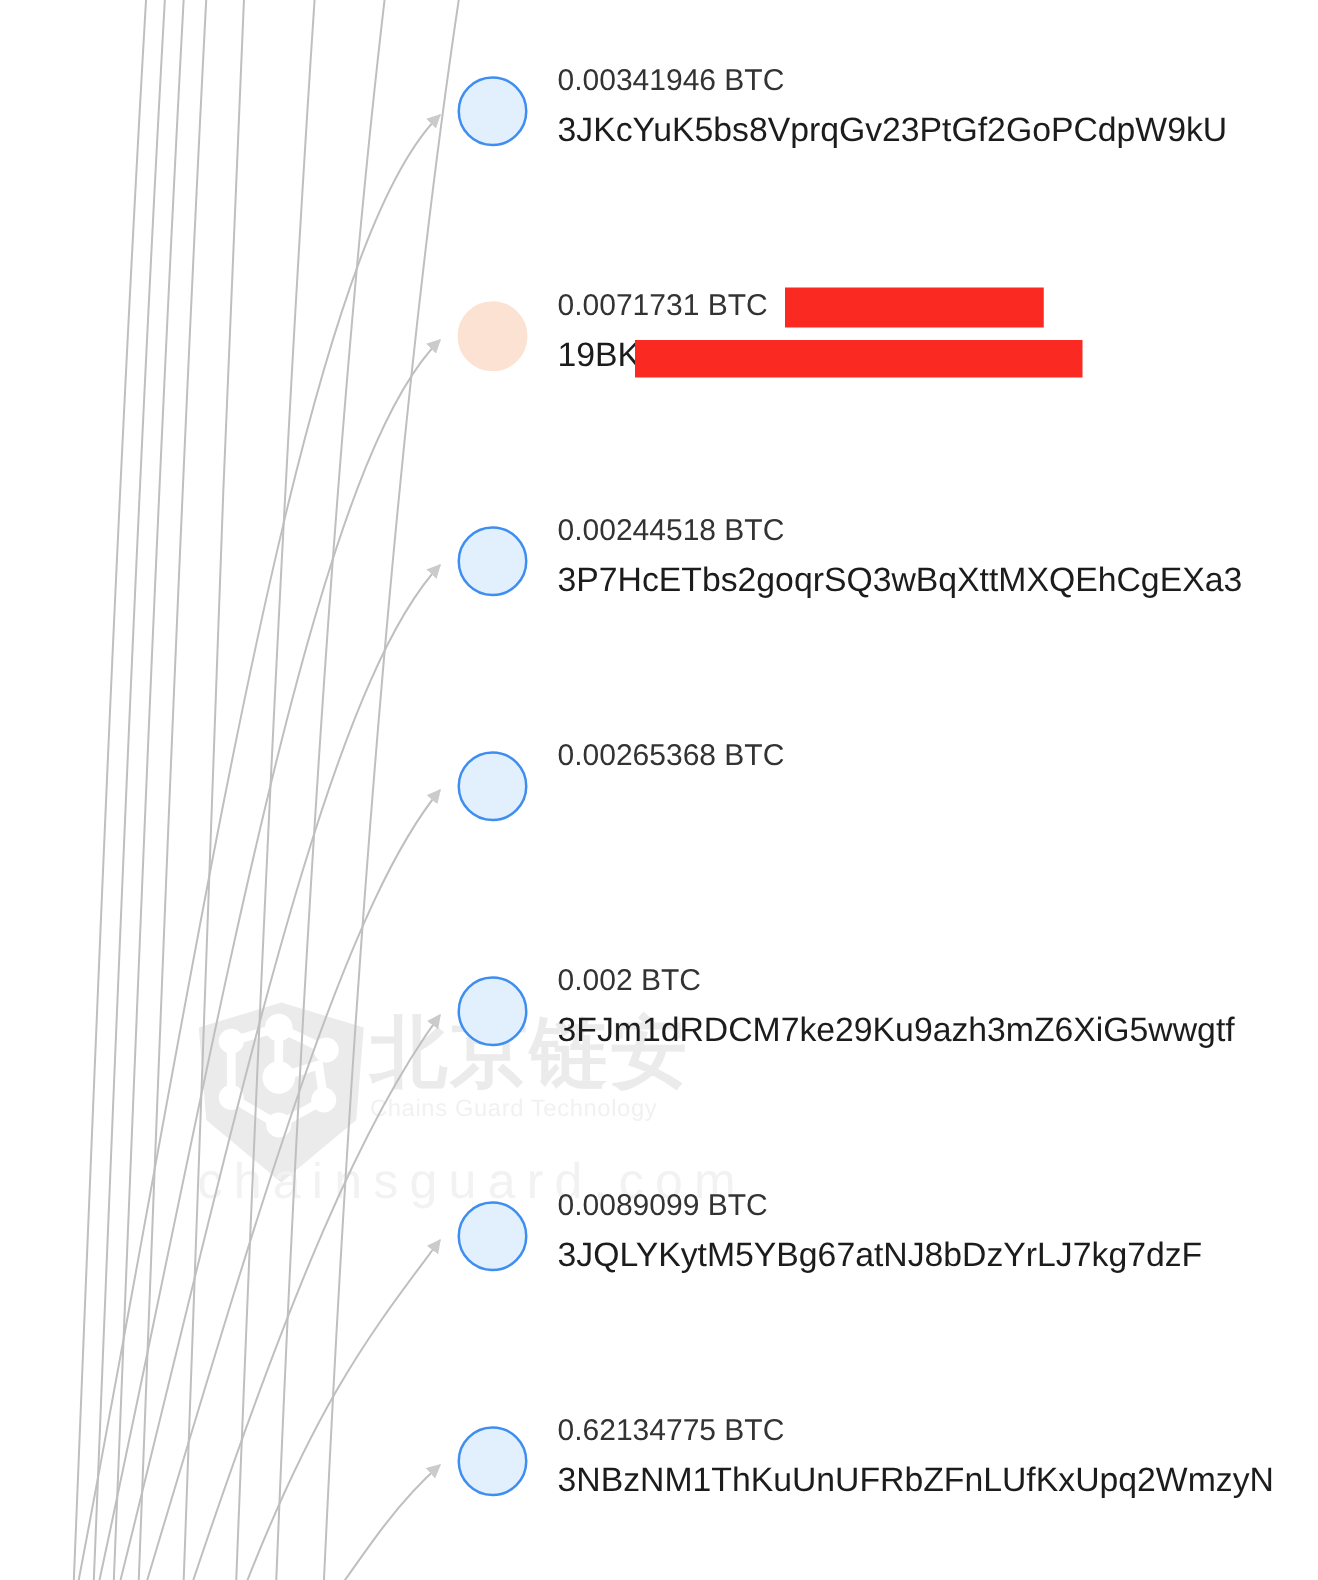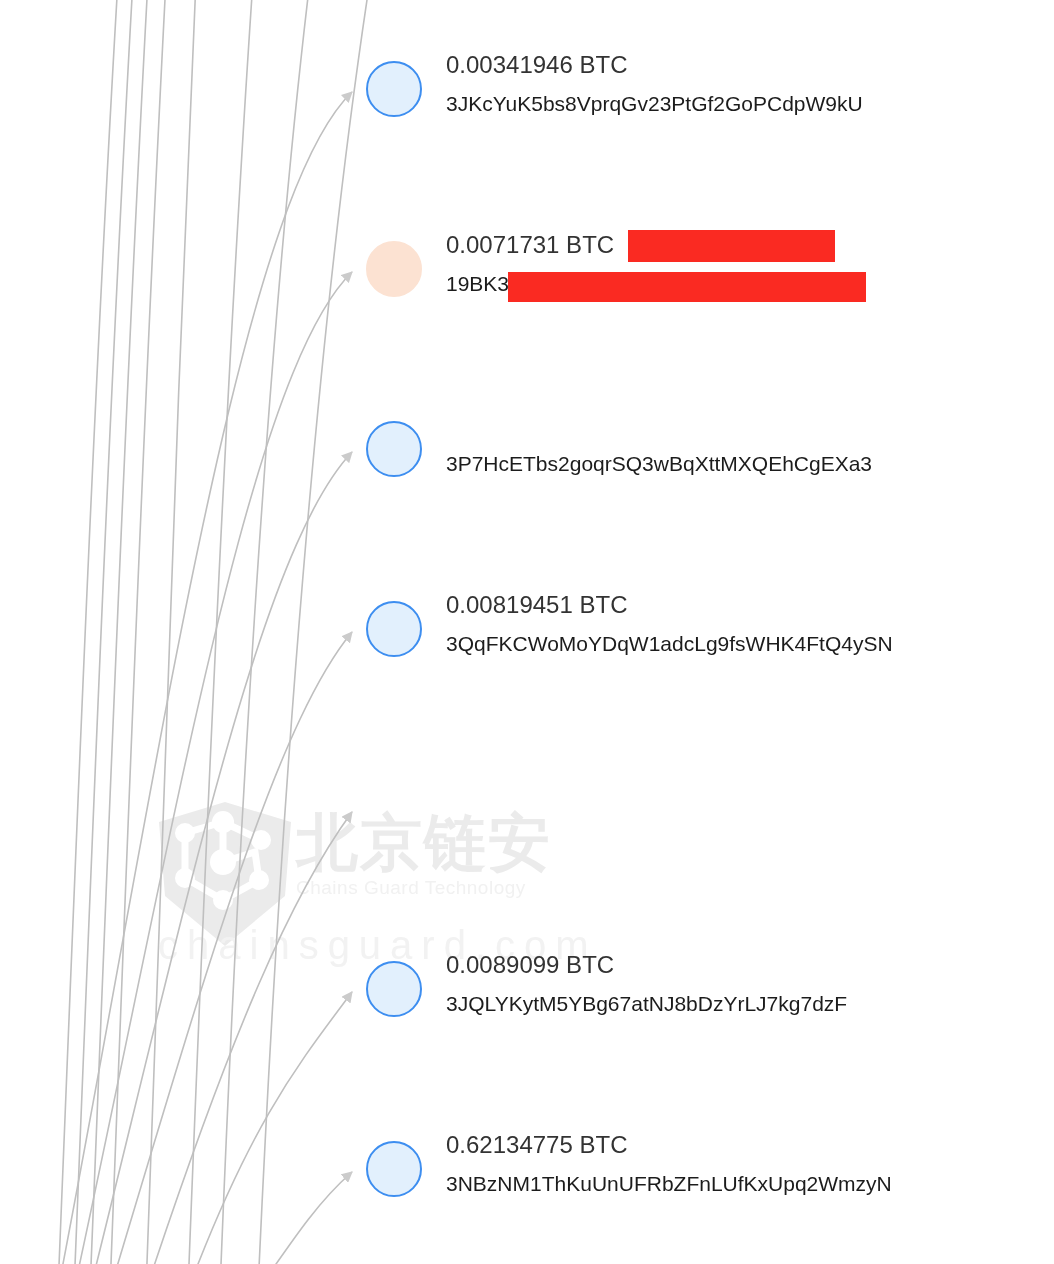--- a/index.html
+++ b/index.html
@@ -115,21 +115,21 @@
     font-size: 24px;
     font-weight: 400;
     color: #333333;
     line-height: 30px;
     white-space: nowrap;
   }
   .node-address {
     position: absolute;
     left: 446px;
     top: 60px;
-    font-size: 21px;
+    font-size: 27px;
     font-weight: 400;
     color: #1c1c1c;
     line-height: 28px;
     white-space: nowrap;
   }
 
   
   .redaction-bar {
     position: absolute;
     background: #fa2a22;
@@ -199,26 +199,31 @@
         <div class="node-amount">0.00341946 BTC</div>
         <div class="node-address">3JKcYuK5bs8VprqGv23PtGf2GoPCdpW9kU</div>
       </div>
       <div class="node-group" style="top: 210px; padding-left: 15px;">
         <div class="node-circle kind-peach"></div>
         <div class="node-amount">0.0071731 BTC</div>
         <div class="node-address">19BK3</div>
       </div>
       <div class="node-group" style="top: 390px;">
         <div class="node-circle kind-blue"></div>
+        <div class="node-amount">0.00244518 BTC</div>
         <div class="node-address">3P7HcETbs2goqrSQ3wBqXttMXQEhCgEXa3</div>
       </div>
       <div class="node-group" style="top: 570px;">
         <div class="node-circle kind-blue"></div>
-        <div class="node-amount">0.00819451 BTC</div>
-        <div class="node-address">3QqFKCWoMoYDqW1adcLg9fsWHK4FtQ4ySN</div>
+        <div class="node-amount">0.00265368 BTC</div>
+      </div>
+      <div class="node-group" style="top: 750px;">
+        <div class="node-circle kind-blue"></div>
+        <div class="node-amount">0.002 BTC</div>
+        <div class="node-address">3FJm1dRDCM7ke29Ku9azh3mZ6XiG5wwgtf</div>
       </div>
       <div class="node-group" style="top: 930px;">
         <div class="node-circle kind-blue"></div>
         <div class="node-amount">0.0089099 BTC</div>
         <div class="node-address">3JQLYKytM5YBg67atNJ8bDzYrLJ7kg7dzF</div>
       </div>
       <div class="node-group" style="top: 1110px; padding-left: 40px;">
         <div class="node-circle kind-blue"></div>
         <div class="node-amount">0.62134775 BTC</div>
         <div class="node-address">3NBzNM1ThKuUnUFRbZFnLUfKxUpq2WmzyN</div>

